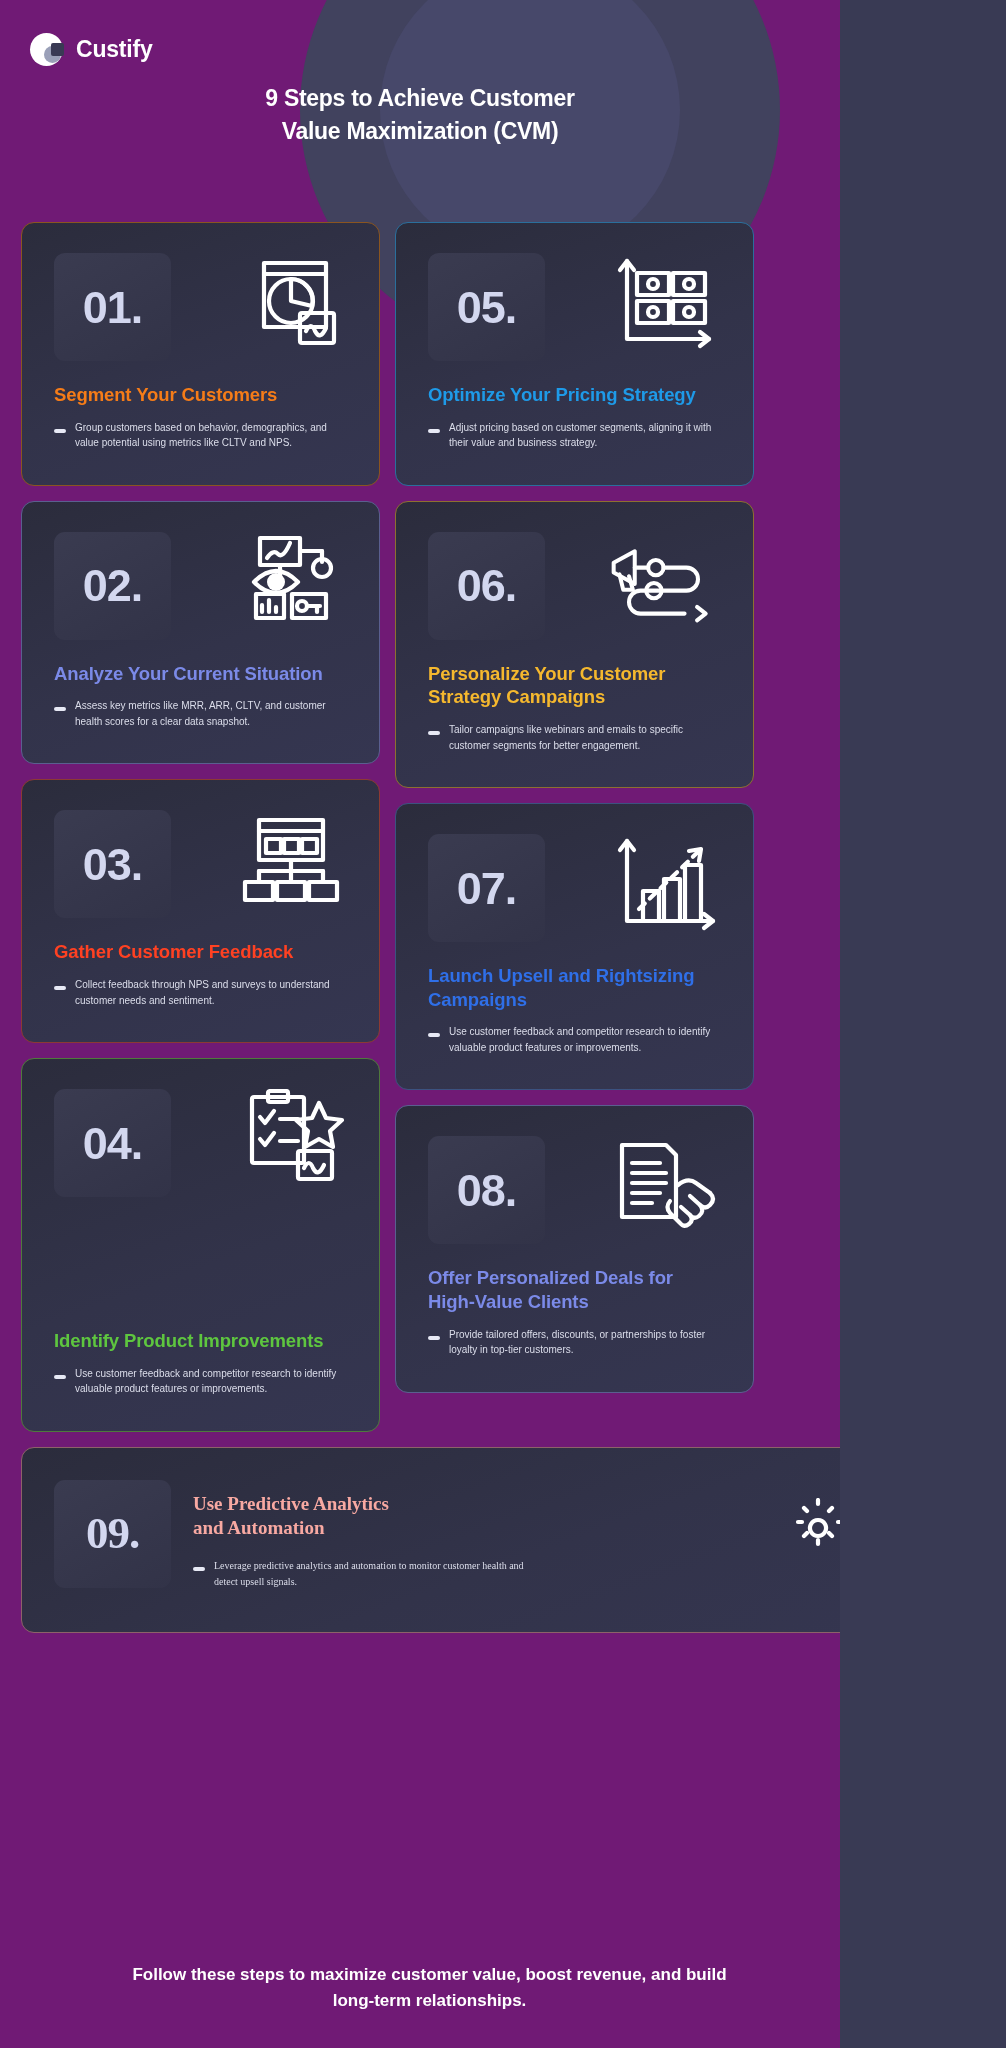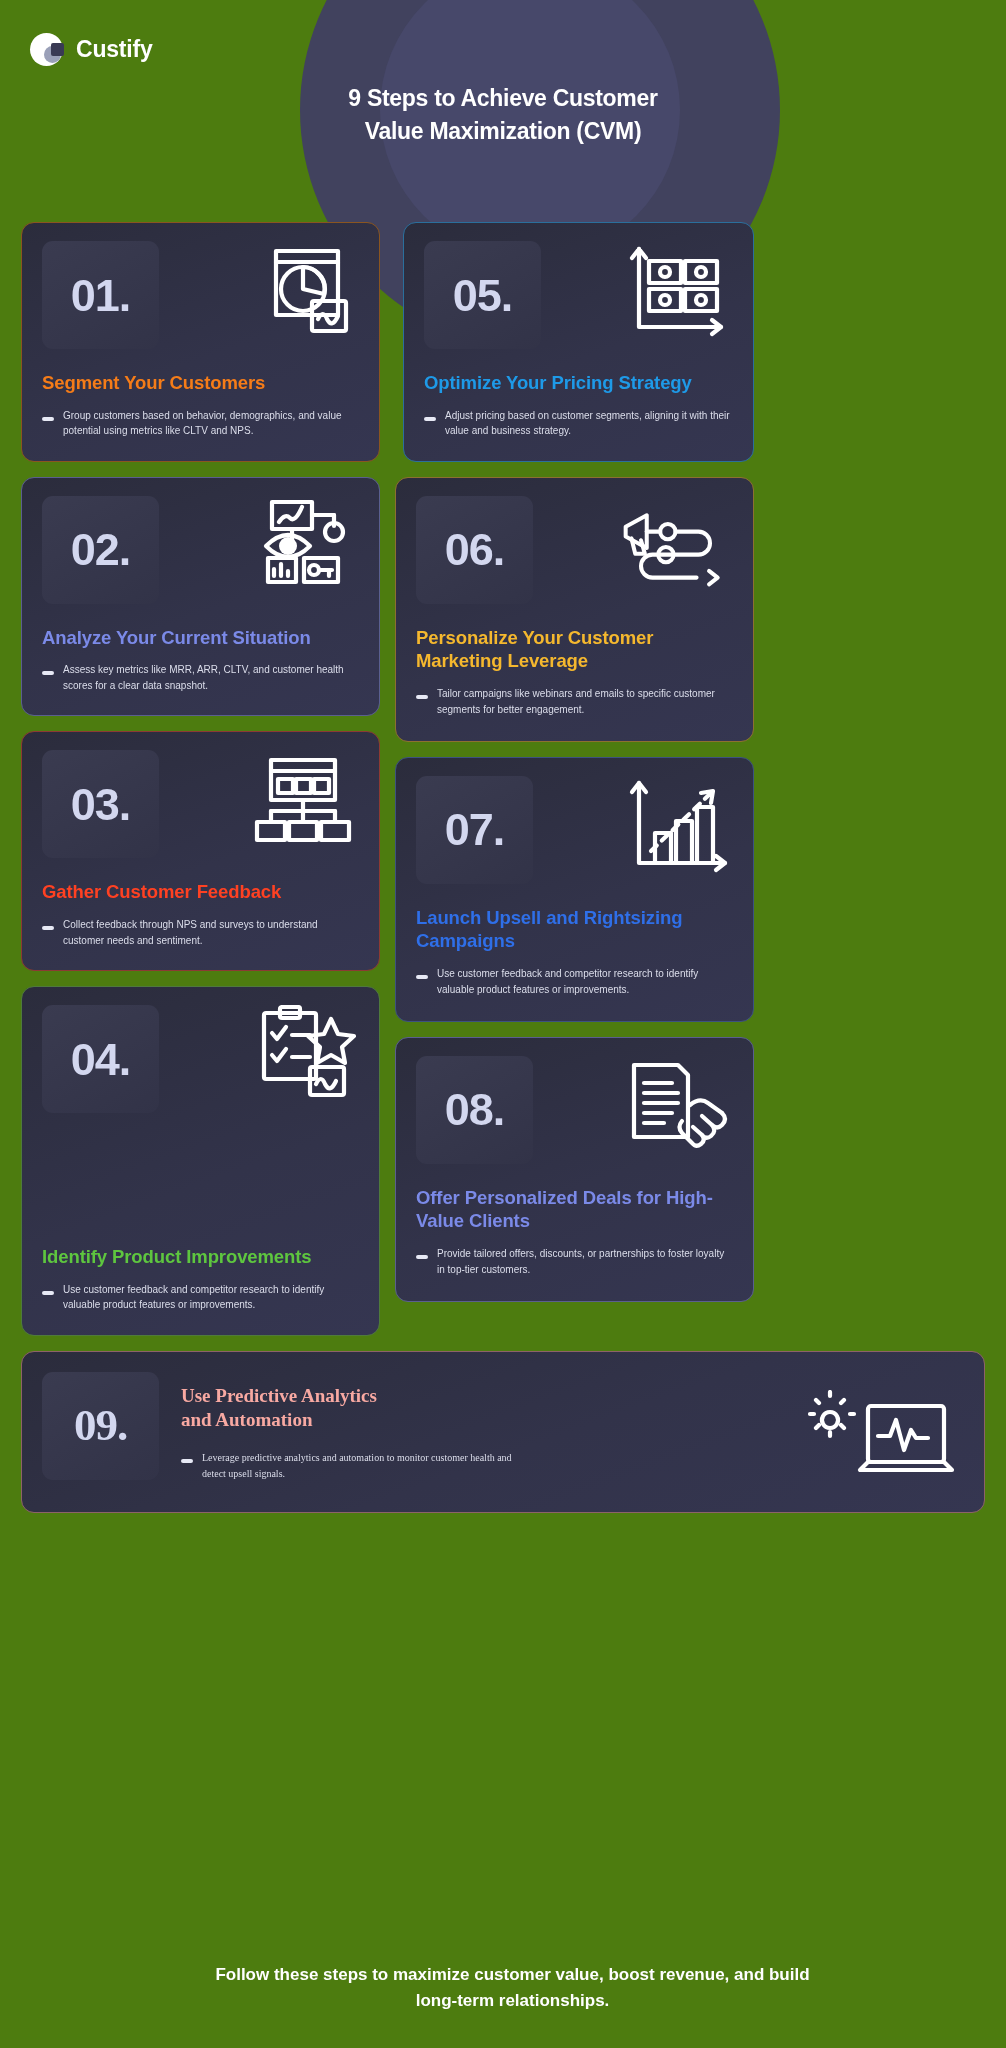--- a/index.html
+++ b/index.html
@@ -4,22 +4,22 @@
 <style>
   * { margin:0; padding:0; box-sizing:border-box; }
   html, body {
     width:1006px; height:2048px;
     background:#393a54;
     font-family:"Liberation Sans", sans-serif;
     overflow:hidden;
   }
   .page {
     position:relative;
-    width:1006px; height:2048px;
-    background:#4d7c0f;
+    width:840px; height:2048px;
+    background:#701a75;
     overflow:hidden;
   }
   
   .blob { position:absolute; border-radius:50%; background:#41425e; pointer-events:none; }
   .blob-1 { width:480px; height:480px; left:300px; top:-130px; }
   .blob-2 { width:300px; height:300px; left:380px; top:-40px; background:#47486a; }
 
   .logo-row {
     position:absolute; left:30px; top:33px;
     display:flex; align-items:center; gap:13px; z-index:3;
@@ -54,21 +54,21 @@
   }
   .col-wrap { display:flex; gap:15px; align-items:flex-start; }
   .col { display:flex; flex-direction:column; gap:15px; width:359px; }
 
   .card {
     position:relative;
     border-radius:13px;
     border:1.5px solid transparent;
     background:
       linear-gradient(160deg,#2b2c3c 0%, #32334a 55%, #353651 100%);
-    padding:4px;
+    padding:16px;
     overflow:hidden;
   }
   .card-inner { position:relative; padding:14px 16px 18px 16px; }
 
   .numbox {
     width:117px; height:108px;
     border-radius:11px;
     background:linear-gradient(150deg,#3a3b50 0%, #323348 100%);
     display:flex; align-items:center; justify-content:center;
   }
@@ -255,21 +255,21 @@
               <span class="dash"></span>
               <div class="desc">Use customer feedback and competitor research to identify valuable product features or improvements.</div>
             </div>
           </div>
         </div>
 
       </div>
 
       <div class="col">
 
-        <div class="card" id="c4" style="border-color: rgb(42, 111, 156); min-height: 224px; margin-left: 8px;">
+        <div class="card" id="c4" style="border-color: rgb(42, 111, 156); min-height: 224px;">
           <div class="card-inner">
             <div class="toprow">
               <div class="numbox">
                 <span class="num">05.</span>
               </div>
               <div class="iconbox">
                 <svg width="106" height="96" viewBox="0 0 106 96">
                   <path class="s" d="M16 6 v78 h82"></path>
                   <path class="s" d="M16 6 l-7 9 M16 6 l7 9"></path>
                   <path class="s" d="M98 84 l-9 -7 M98 84 l-9 7"></path>
@@ -304,21 +304,21 @@
                   <path class="s" d="M14 38 l4 16 h10 l-4 -14"></path>
                   <line class="s" x1="30" y1="31" x2="44" y2="31"></line>
                   <circle class="s" cx="52" cy="31" r="8"></circle>
                   <path class="s" d="M60 31 h24 a12 12 0 0 1 0 24 h-26"></path>
                   <circle class="s" cx="50" cy="55" r="8"></circle>
                   <path class="s" d="M58 55 h-22 a12 12 0 0 0 0 24 h46"></path>
                   <path class="s" d="M104 79 l-9 -7 M104 79 l-9 7"></path>
                 </svg>
               </div>
             </div>
-            <div class="head" style="color: rgb(245, 184, 46);">Personalize Your Customer Marketing Leverage</div>
+            <div class="head" style="color: rgb(245, 184, 46);">Personalize Your Customer Strategy Campaigns</div>
             <div class="bullet">
               <span class="dash"></span>
               <div class="desc">Tailor campaigns like webinars and emails to specific customer segments for better engagement.</div>
             </div>
           </div>
         </div>
 
         <div class="card" id="c6" style="border-color: rgb(60, 82, 128); min-height: 265px;">
           <div class="card-inner">
             <div class="toprow">

